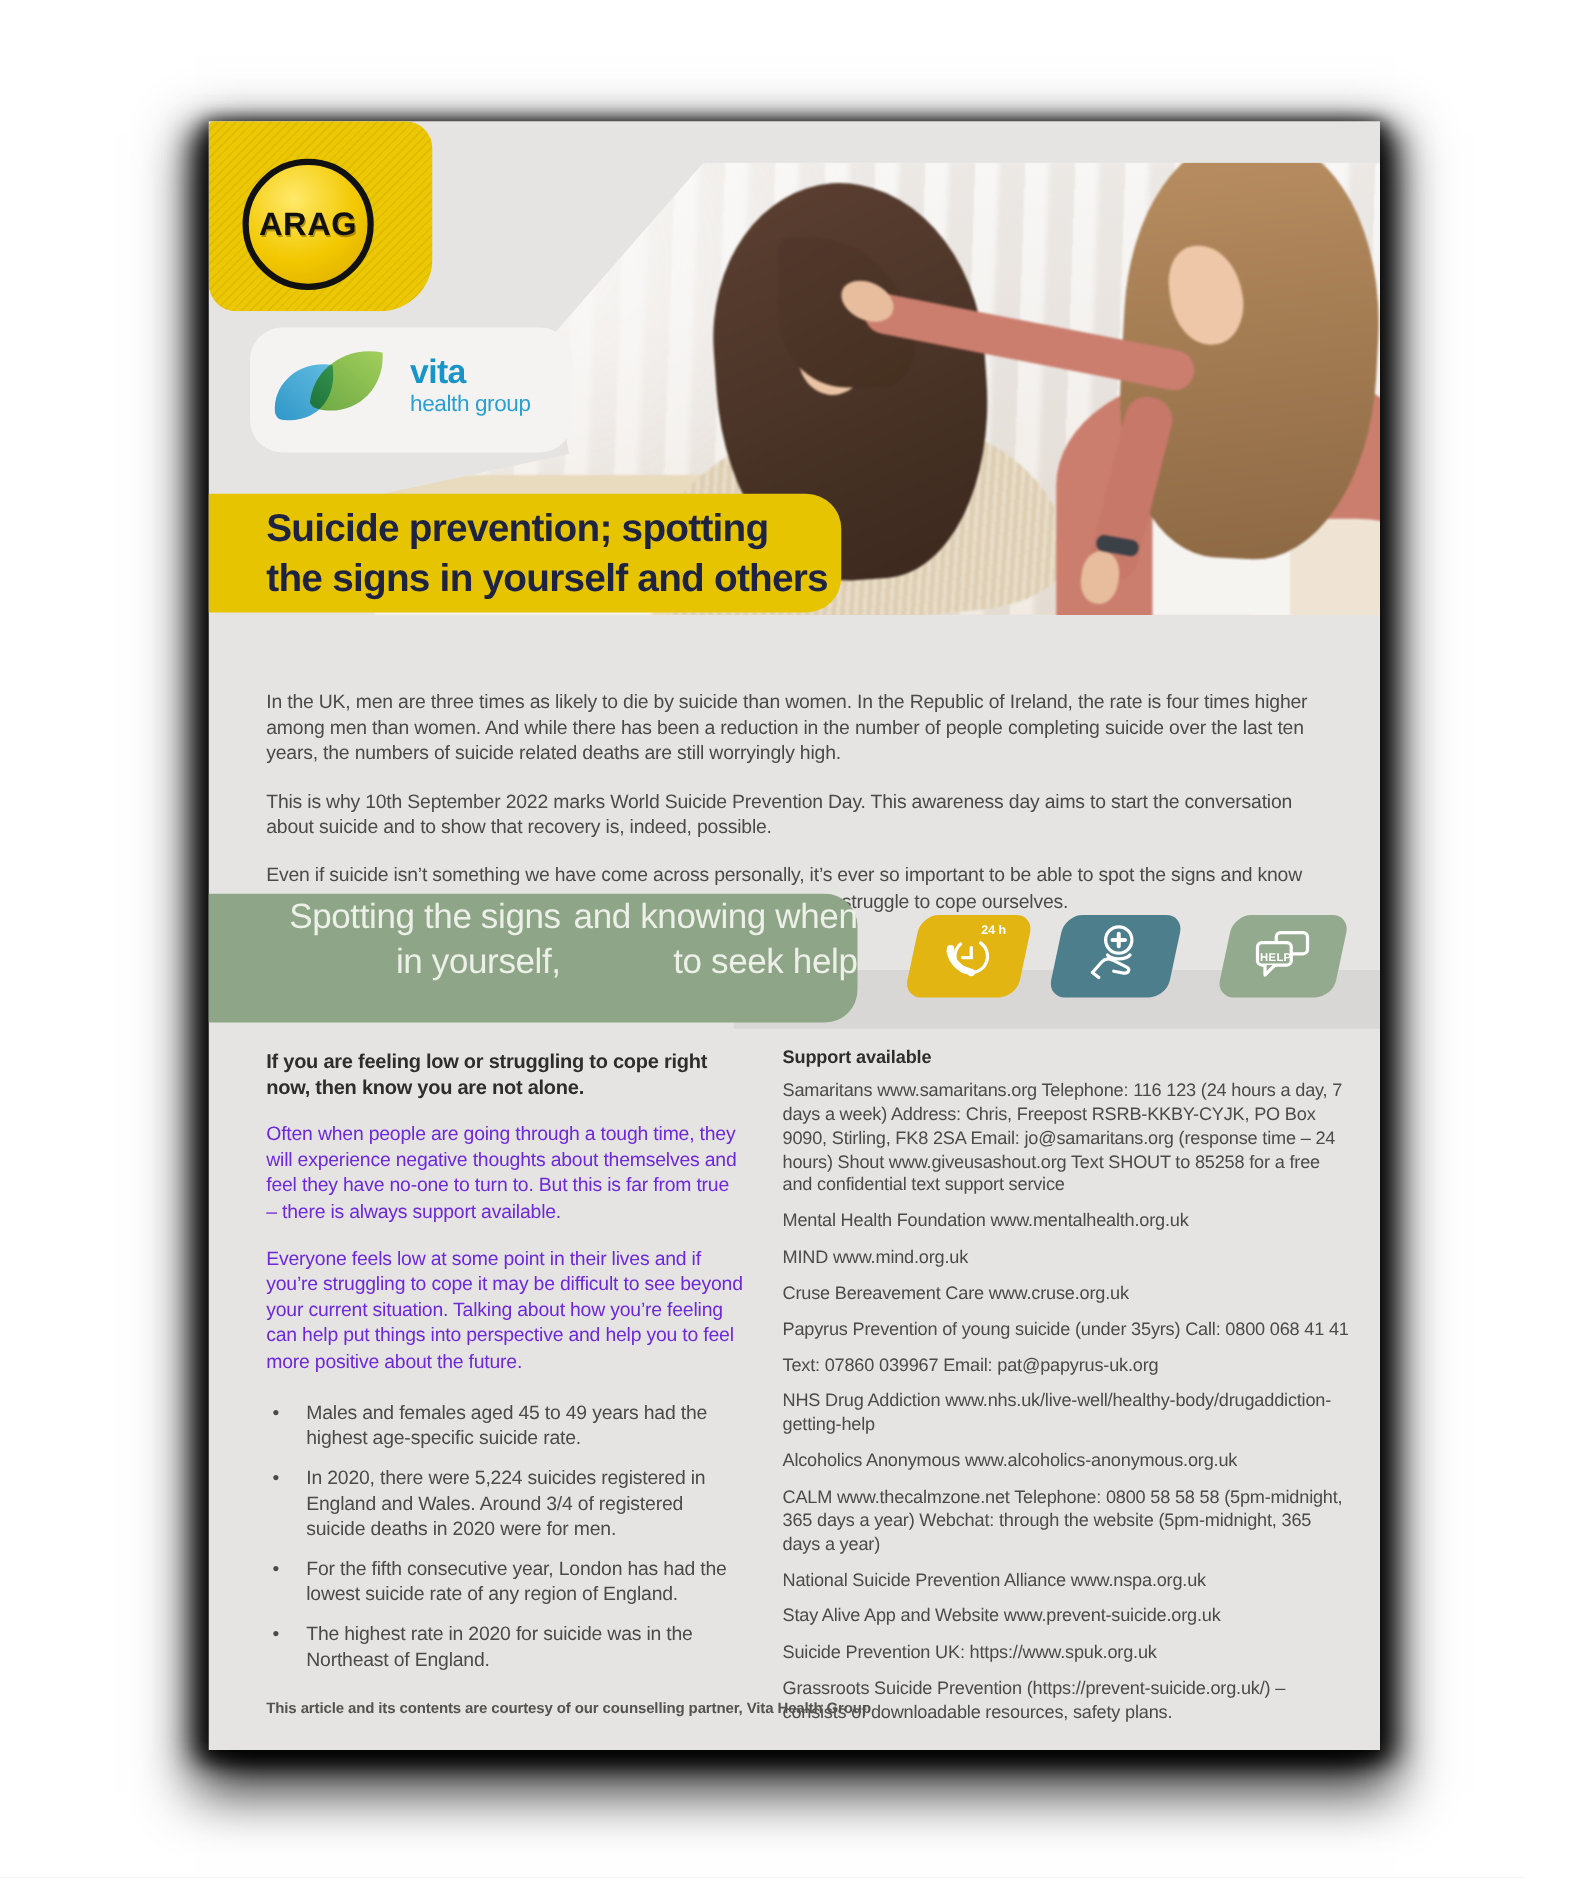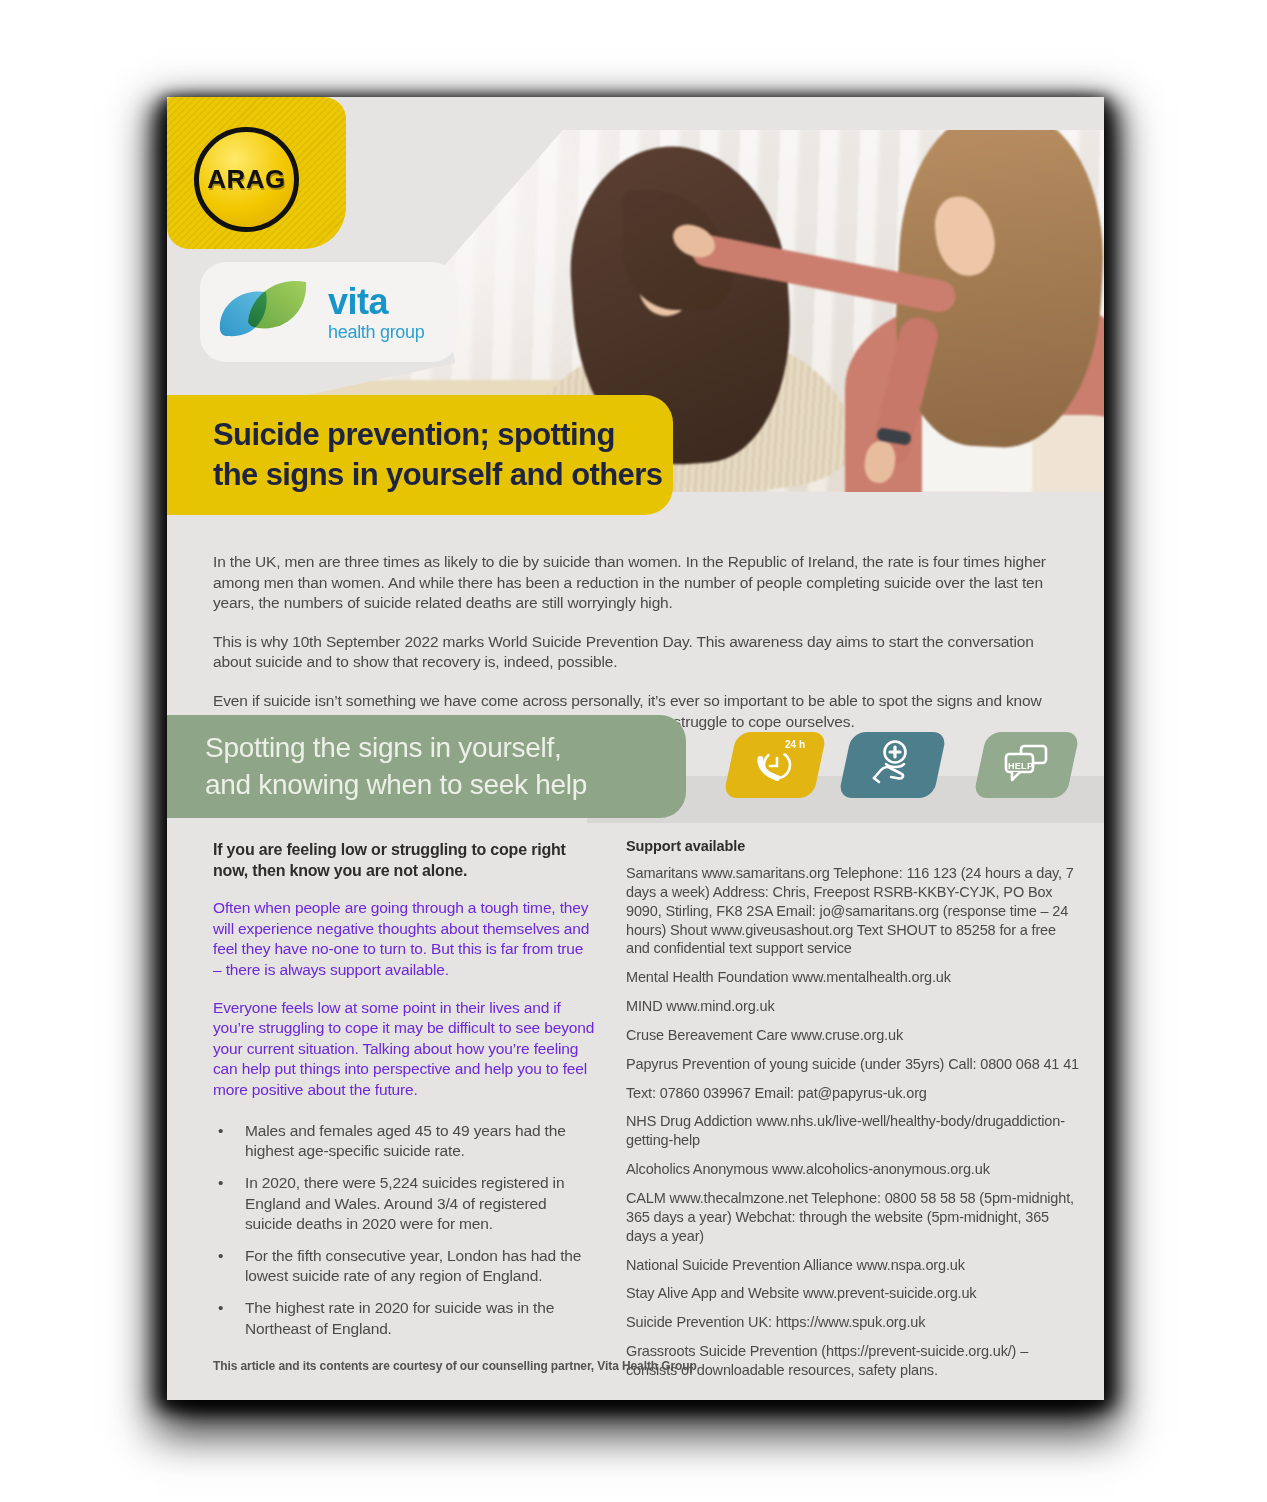--- a/index.html
+++ b/index.html
@@ -71,41 +71,41 @@
     border:5px solid #111;display:flex;align-items:center;justify-content:center;
   }
   .arag-word{font-size:26px;font-weight:800;color:#111;letter-spacing:.5px;
     text-shadow:1px 1.5px 0 rgba(122,90,0,.55);}
   .vita-pill{
     position:absolute;left:33px;top:165px;width:258px;height:100px;background:#f4f3f1;
     border-radius:26px;z-index:4;display:flex;align-items:center;
   }
   .vita-leaves{position:absolute;left:14px;top:12px;}
   .vita-text{position:absolute;left:128px;top:22px;line-height:1;}
-  .vita-name{display:block;font-size:36px;font-weight:700;color:#1894c9;letter-spacing:-.5px;}
+  .vita-name{display:block;font-size:27px;font-weight:700;color:#1894c9;letter-spacing:-.5px;}
   .vita-sub{display:block;font-size:18px;font-weight:400;color:#2aa0d2;margin-top:3px;letter-spacing:-.3px;}
 
   .title-banner{
-    position:absolute;left:0;top:298px;width:506px;height:120px;background:#e7c402;
+    position:absolute;left:0;top:298px;width:506px;height:95px;background:#e7c402;
     border-radius:0 28px 28px 0;z-index:5;
     display:flex;flex-direction:column;justify-content:center;padding-left:46px;box-sizing:border-box;
   }
   .title-banner div{font-size:31px;line-height:1.28;font-weight:700;color:#1d2340;letter-spacing:-.6px;}
 
   
   .intro{position:absolute;left:46px;top:420px;width:862px;z-index:1;margin-top:35px;}
   .intro p{margin:0 0 18px 0;font-size:15.5px;line-height:1.33;color:#4b4a48;letter-spacing:-.15px;}
 
   
   .section-row{position:absolute;left:0;top:618px;width:937px;height:116px;}
   .icon-band{position:absolute;left:420px;right:0;top:61px;height:47px;background:#d8d7d5;}
   .green-banner{
     position:absolute;left:0;top:0;width:519px;height:103px;background:#8ea687;
-    border-radius:0 26px 26px 0;display:flex;flex-direction:column;justify-content:center;
-    padding-left:38px;box-sizing:border-box;z-index:2;
+    border-radius:0 26px 26px 0;display:flex;flex-direction:row;justify-content:center;
+    padding-left:60px;box-sizing:border-box;z-index:2;text-align:right;
   }
   .green-banner div{font-size:28px;line-height:1.3;color:#edf0e9;letter-spacing:-.3px;}
   .tile{position:absolute;top:17px;height:66px;border-radius:14px;transform:skewX(-12deg);
     display:flex;align-items:center;justify-content:center;z-index:3;}
   .tile-inner{transform:skewX(12deg);position:relative;width:56px;height:56px;}
   .tile-yellow{left:563px;width:90px;background:#e2b513;}
   .tile-teal{left:678px;width:95px;background:#4d7e8b;}
   .tile-green{left:813px;width:93px;background:#94aa8e;}
   .tile-label{position:absolute;color:#fff;font-weight:700;}
   .label-24h{right:-2px;top:2px;font-size:10px;}

